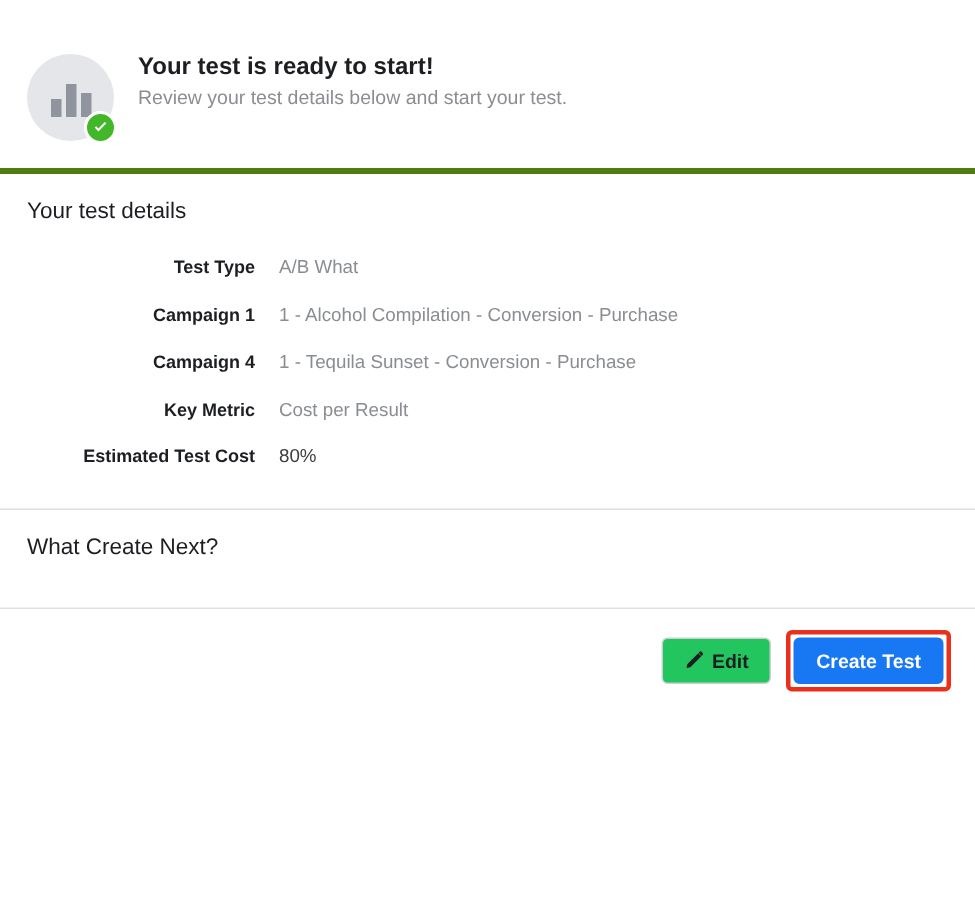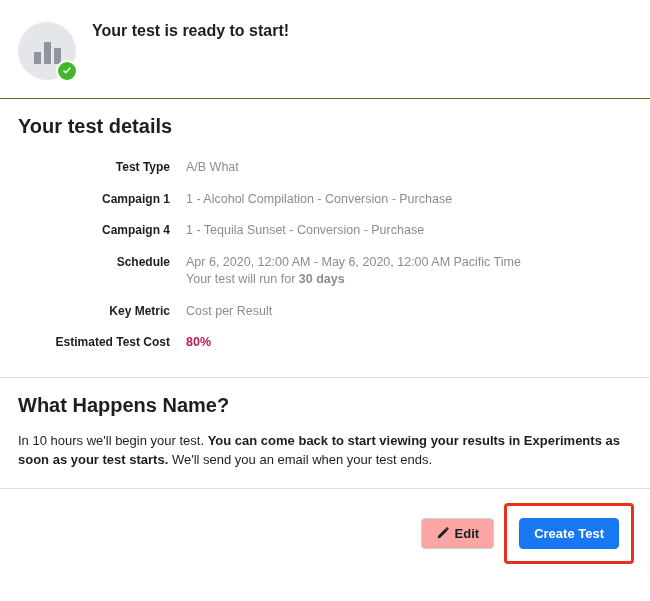--- a/index.html
+++ b/index.html
@@ -6,22 +6,22 @@
     body {
       font-family: -apple-system, BlinkMacSystemFont, "Segoe UI", Helvetica, Arial, sans-serif;
       width: 650px;
       background: #fff;
       color: #1c1e21;
       font-size: 13px;
     }
     .header {
       display: flex;
       align-items: flex-start;
-      padding: 22px 18px 18px 18px;
-      border-bottom: 1px solid #4d7c0f;
+      padding: 36px 18px 18px 18px;
+      border-bottom: 4px solid #4d7c0f;
       gap: 16px;
     }
     .icon-circle {
       width: 58px;
       height: 58px;
       border-radius: 50%;
       background: #e4e6ea;
       position: relative;
       flex-shrink: 0;
       display: flex;
@@ -63,22 +63,22 @@
       margin-bottom: 3px;
     }
     .header-text p {
       font-size: 13px;
       color: #8a8d91;
     }
     .section {
       padding: 16px 18px 18px 18px;
     }
     .section-title {
-      font-size: 20px;
-      font-weight: 700;
+      font-size: 15px;
+      font-weight: 400;
       margin-bottom: 14px;
     }
     .details {
       display: table;
       width: 100%;
     }
     .row {
       display: table-row;
       margin-top: 20px;
     }
@@ -93,21 +93,21 @@
       text-align: right;
       padding-right: 16px;
       font-weight: 700;
       font-size: 12px;
       color: #1c1e21;
     }
     .value {
       color: #8a8d91;
       font-size: 12.5px;
     }
-    .value .power { color: #be185d; font-weight: 700; }
+    .value .power { color: #404040; font-weight: 400; }
     .value b { color: #8a8d91; font-weight: 700; }
     .divider { border-top: 1px solid #dddfe2; }
     .next-body {
       font-size: 13px;
       line-height: 1.5;
       color: #1c1e21;
     }
     .footer {
       border-top: 1px solid #dddfe2;
       padding: 14px 16px 18px 16px;
@@ -119,34 +119,34 @@
     .btn {
       font-size: 13px;
       font-weight: 600;
       border-radius: 4px;
       padding: 7px 14px;
       cursor: pointer;
       display: inline-flex;
       align-items: center;
       gap: 6px;
       border: 1px solid #ccd0d5;
-      background: #fca5a5;
+      background: #22c55e;
       color: #1c1e21;
     }
     .btn-primary {
       background: #1877f2;
       border-color: #1877f2;
       color: #fff;
       font-weight: 700;
     }
     .btn svg { width: 13px; height: 13px; }
     .highlight-box {
       border: 3px solid #e8301c;
       border-radius: 4px;
-      padding: 12px;
+      padding: 2px;
       text-decoration: underline;
     }
   </style>
 </head>
 <body>
 
 <div class="header">
   <div class="icon-circle">
     <div class="bars">
       <span class="bar1"></span>
@@ -154,63 +154,54 @@
         <span class="bar3"></span>
     </div>
     <div class="check-badge">
       <svg viewBox="0 0 16 16">
           <path fill="#fff" d="M6.2 11.5 2.8 8.1l1.3-1.3 2.1 2.1L11.8 3l1.4 1.3z"></path>
         </svg>
     </div>
   </div>
   <div class="header-text">
     <h1>Your test is ready to start!</h1>
+    <p>Review your test details below and start your test.</p>
   </div>
 </div>
 
 <div class="section">
   <div class="section-title">Your test details</div>
   <div class="details">
     <div class="row">
       <div class="label">Test Type</div>
       <div class="value">A/B What</div>
     </div>
     <div class="row">
       <div class="label">Campaign 1</div>
       <div class="value">1 - Alcohol Compilation - Conversion - Purchase</div>
     </div>
     <div class="row">
       <div class="label">Campaign 4</div>
       <div class="value">1 - Tequila Sunset - Conversion - Purchase</div>
     </div>
     <div class="row">
-      <div class="label">Schedule</div>
-      <div class="value">
-        <span>Apr 6, 2020, 12:00 AM - May 6, 2020, 12:00 AM Pacific Time</span><br>
-        <span>Your test will run for </span><b>30 days</b>
-      </div>
-    </div>
-    <div class="row">
       <div class="label">Key Metric</div>
       <div class="value">Cost per Result</div>
     </div>
     <div class="row">
       <div class="label">Estimated Test Cost</div>
       <div class="value"><span class="power">80%</span></div>
     </div>
   </div>
 </div>
 
 <div class="divider"></div>
 
 <div class="section">
-  <div class="section-title">What Happens Name?</div>
-  <p class="next-body">
-    <span>In 10 hours we'll begin your test. </span><b>You can come back to start viewing your results in Experiments as soon as your test starts.</b><span> We'll send you an email when your test ends.</span>
-  </p>
+  <div class="section-title">What Create Next?</div>
 </div>
 
 <div class="footer">
   <button class="btn">
     <svg viewBox="0 0 16 16">
         <path fill="#1c1e21" d="M11.7 1.8 14.2 4.3 5.2 13.3 2 14l.7-3.2zM12.9.6c.4-.4 1-.4 1.4 0l1.1 1.1c.4.4.4 1 0 1.4l-.9.9L12 1.5z"></path>
       </svg>
     <span>Edit</span>
   </button>
   <span class="highlight-box">

